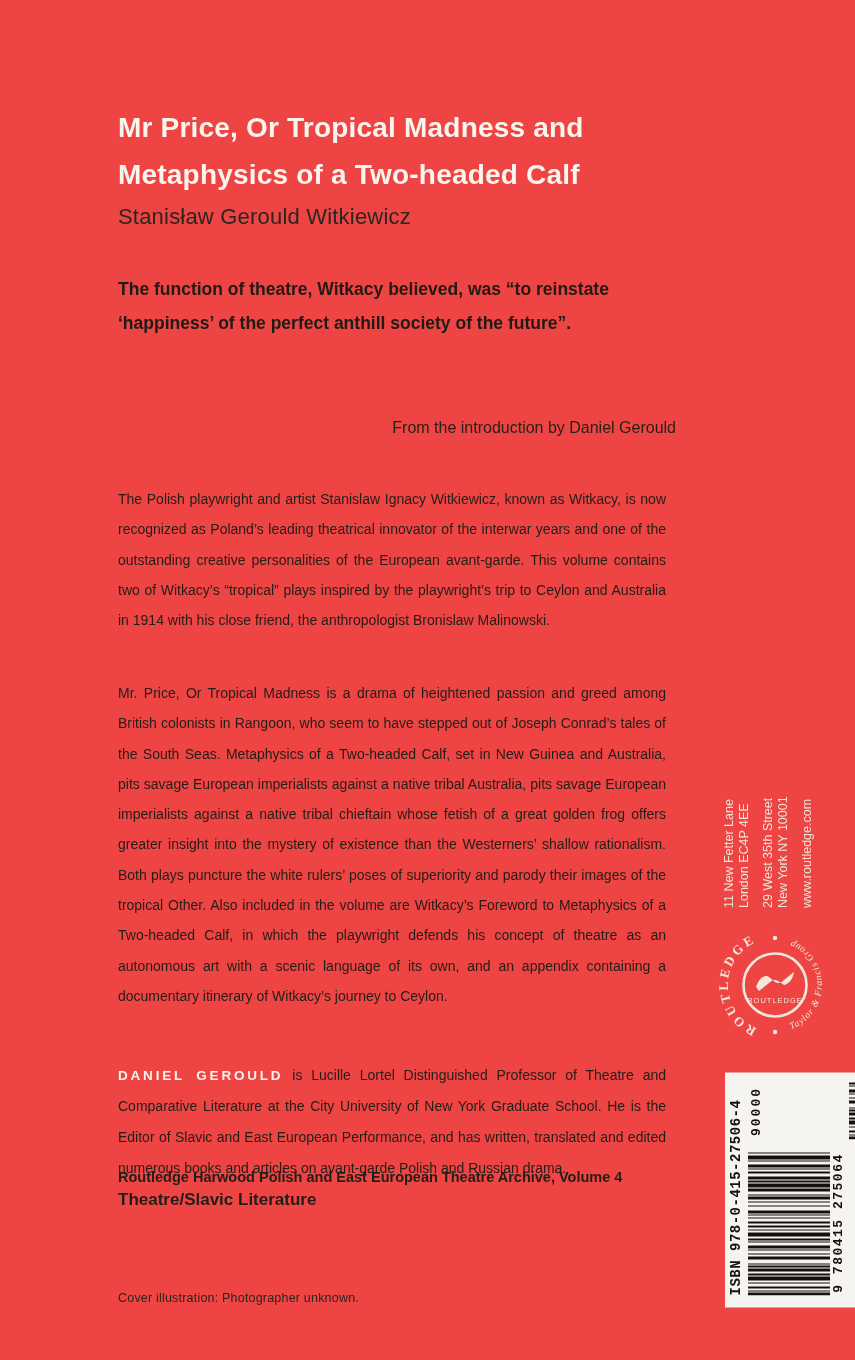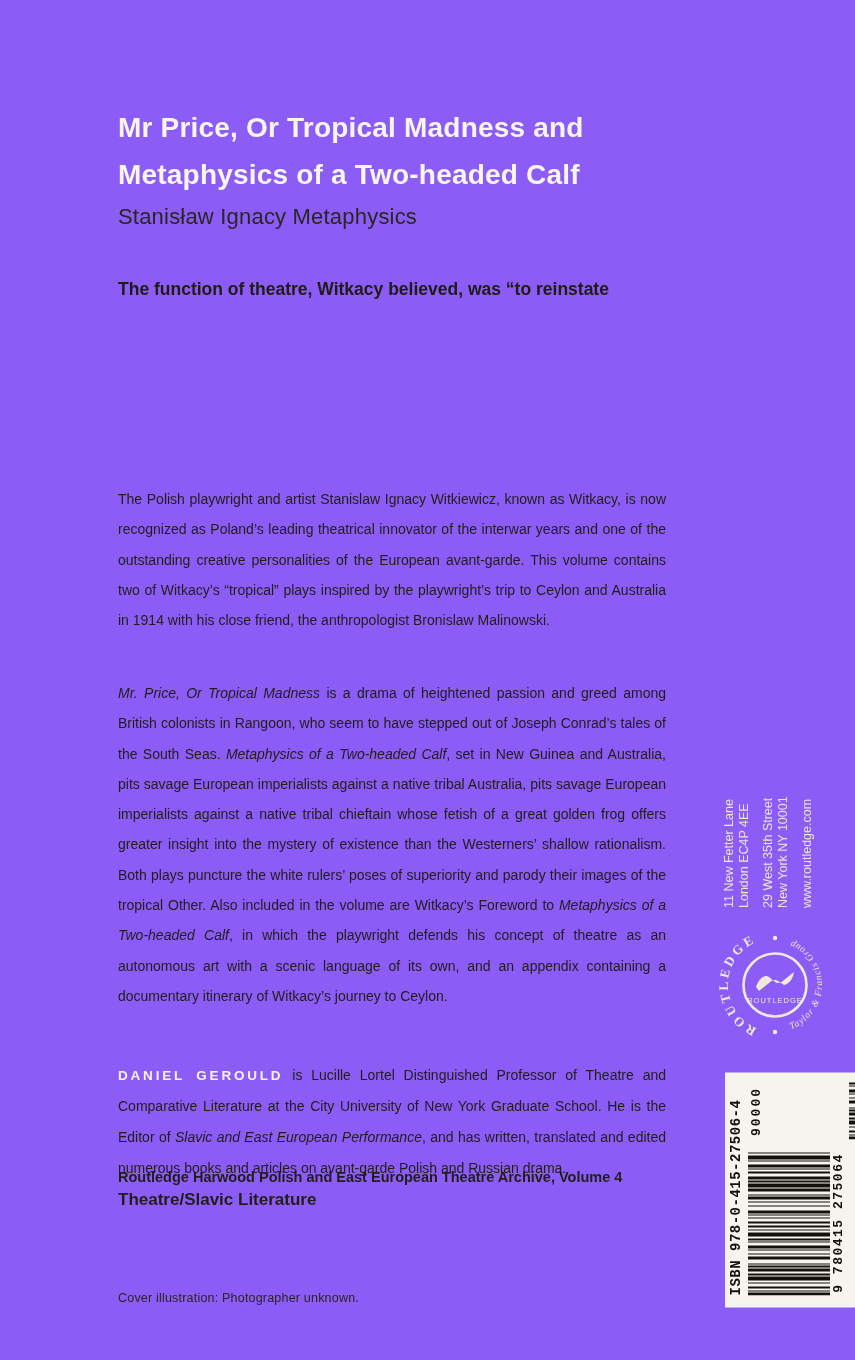--- a/index.html
+++ b/index.html
@@ -1,20 +1,20 @@
 <!DOCTYPE html>
 <html lang="en"><head>
 <meta charset="utf-8">
 <style>
   html,body{margin:0;padding:0;background:#6b665d;}
   .cover{
     position:relative;
     width:855px;height:1360px;
     margin:0 auto;
-    background:#8b5cf6;
+    background:#ef4444;
     font-family:"Liberation Sans","DejaVu Sans",sans-serif;
     overflow:hidden;
   }
   .abs{position:absolute;}
   
   .title{
     left:118px;top:85px;width:585px;
     font-size:28px;line-height:47px;font-weight:700;
     color:#f8f5ee;letter-spacing:.2px;
   }
@@ -32,21 +32,21 @@
     font-size:16px;color:#26211a;text-align:right;
   }
   .body-par{
     left:118px;width:548px;
     font-size:14px;line-height:30.3px;
     color:#221e17;text-align:justify;
   }
   .p1{top:470px;}
   .p2{top:664px;}
   .bio{top:1012px;line-height:31px;margin-top:48px;}
-  .body-par span.i{font-style:italic;}
+  .body-par span.i{}
   .bio span.w{
     color:#f7f3e9;font-weight:700;letter-spacing:2.8px;font-size:13.5px;
   }
   .series{
     left:118px;top:1164px;width:560px;
     font-size:14.5px;line-height:27px;font-weight:700;color:#221e17;
   }
   .category{
     left:118px;top:1190px;width:548px;
     font-size:17px;font-weight:700;color:#221e17;
@@ -87,26 +87,28 @@
 </head>
 <body>
 
 <div class="cover">
 
   <h1 class="abs title">
       <div>Mr Price, Or Tropical Madness and</div>
       <div>Metaphysics of a Two-headed Calf</div>
     </h1>
 
-  <div class="abs author">Stanisław Ignacy Metaphysics</div>
+  <div class="abs author">Stanisław Gerould Witkiewicz</div>
 
   <div class="abs quote">
       <div>The function of theatre, Witkacy believed, was “to reinstate</div>
-    </div>
-
+      <div>‘happiness’ of the perfect anthill society of the future”.</div>
+    </div>
+
+  <div class="abs attribution">From the introduction by Daniel Gerould</div>
 
   <p class="abs body-par p1"><span>The Polish playwright and artist Stanislaw Ignacy Witkiewicz, known as Witkacy, is now recognized as Poland’s leading theatrical innovator of the interwar years and one of the outstanding creative personalities of the European avant-garde. This volume contains two of Witkacy’s “tropical” plays inspired by the playwright’s trip to Ceylon and Australia in 1914 with his close friend, the anthropologist Bronislaw Malinowski.</span></p>
 
   <p class="abs body-par p2"><span class="i">Mr. Price, Or Tropical Madness</span><span> is a drama of heightened passion and greed among British colonists in Rangoon, who seem to have stepped out of Joseph Conrad’s tales of the South Seas. </span><span class="i">Metaphysics of a Two-headed Calf</span><span>, set in New Guinea and Australia, pits savage European imperialists against a native tribal Australia, pits savage European imperialists against a native tribal chieftain whose fetish of a great golden frog offers greater insight into the mystery of existence than the Westerners’ shallow rationalism. Both plays puncture the white rulers’ poses of superiority and parody their images of the tropical Other. Also included in the volume are Witkacy’s Foreword to </span><span class="i">Metaphysics of a Two-headed Calf</span><span>, in which the playwright defends his concept of theatre as an autonomous art with a scenic language of its own, and an appendix containing a documentary itinerary of Witkacy’s journey to Ceylon.</span></p>
 
   <p class="abs body-par bio"><span class="w">DANIEL GEROULD</span><span> is Lucille Lortel Distinguished Professor of Theatre and Comparative Literature at the City University of New York Graduate School. He is the Editor of </span><span class="i">Slavic and East European Performance</span><span>, and has written, translated and edited numerous books and articles on avant-garde Polish and Russian drama.</span></p>
 
   <div class="abs series">
       <div>Routledge Harwood Polish and East European Theatre Archive, Volume 4</div>
     </div>

